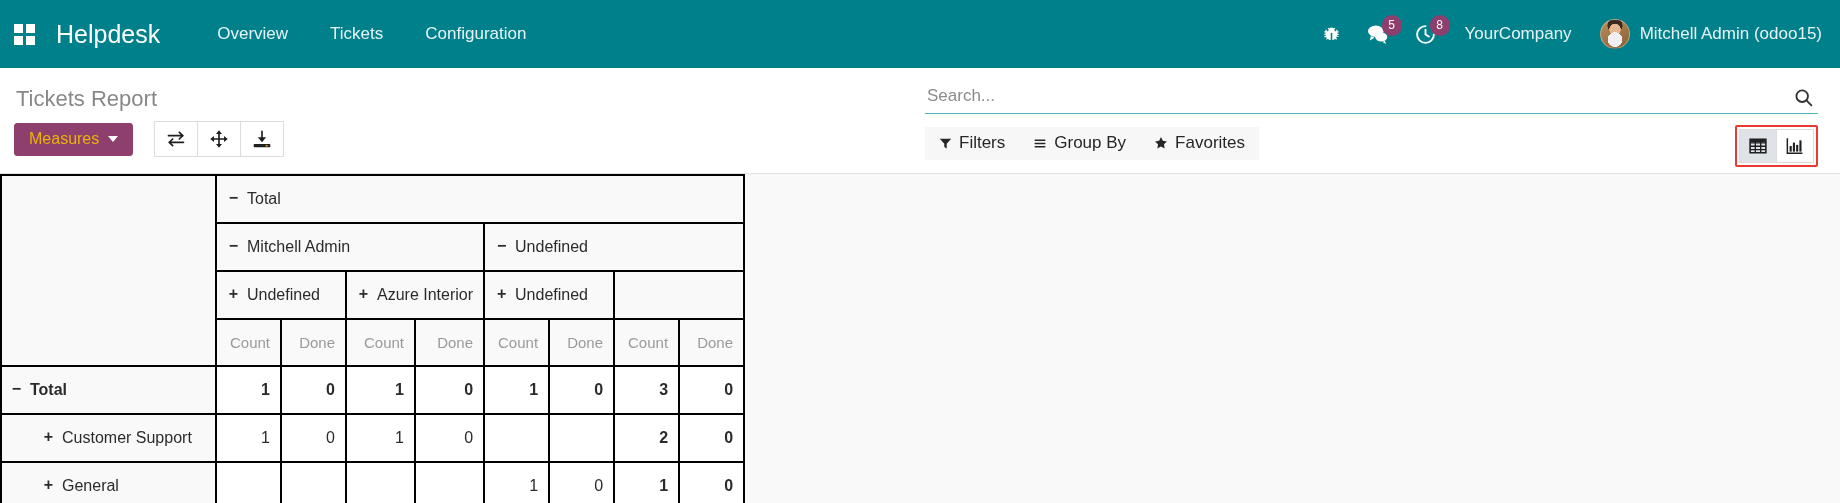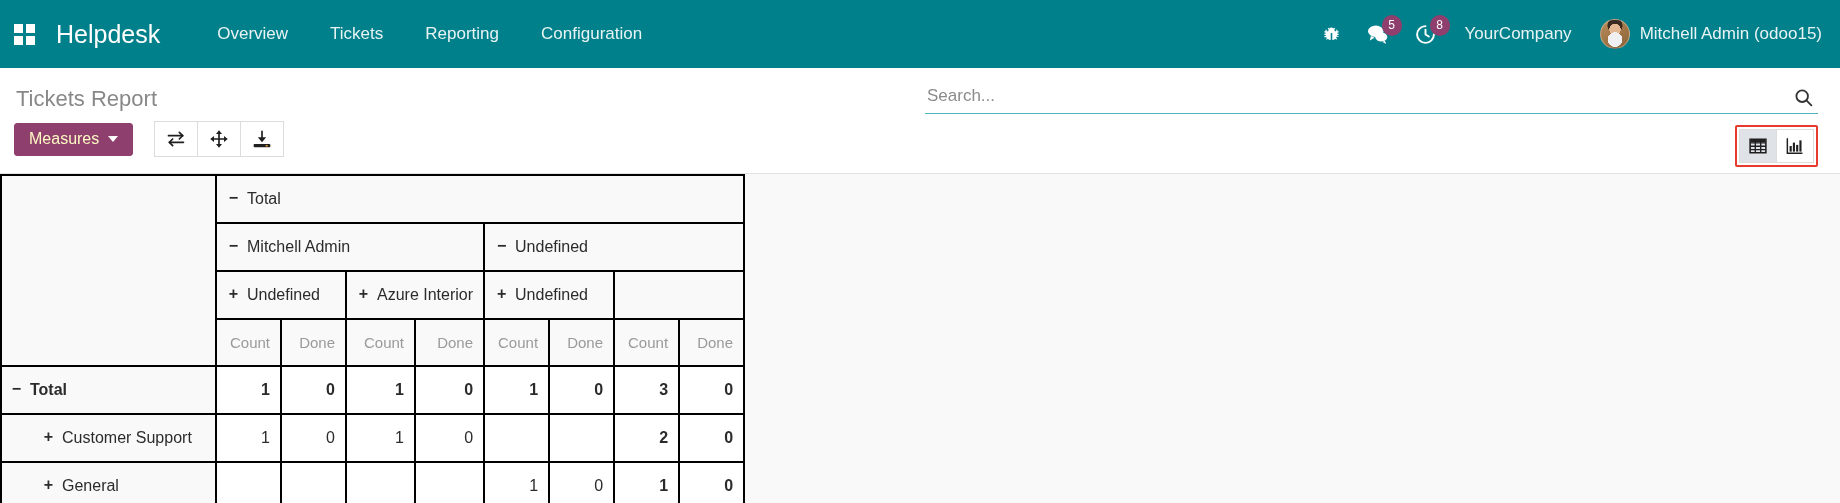--- a/index.html
+++ b/index.html
@@ -115,21 +115,21 @@
   .page-title {
     font-size: 22px;
     color: #888888;
     font-weight: 400;
     margin: 0 0 11px 2px;
     line-height: 1;
   }
   .cp-buttons { display: flex; align-items: center; }
   .measures-btn {
     background: #8f3f6d;
-    color: #fef9c3;
+    color: #eab308;
     border: 1px solid #8f3f6d;
     border-radius: 3px;
     font-size: 16px;
     padding: 6px 14px 7px 14px;
     display: inline-flex;
     align-items: center;
     cursor: pointer;
     font-family: inherit;
   }
   .caret {
@@ -300,21 +300,20 @@
         <i></i>
         <i></i>
         <i></i>
     </span>
   </div>
 
   <div class="brand">Helpdesk</div>
 
   <div class="nav-item">Overview</div>
   <div class="nav-item">Tickets</div>
-  <div class="nav-item">Reporting</div>
   <div class="nav-item">Configuration</div>
 
   <div class="nav-right">
 
     <div class="sysbtn">
       <svg width="19" height="19" viewBox="0 0 24 24" fill="#ffffff">
         <path d="M12 3a3.2 3.2 0 0 0-2.7 1.5l-1.2-.9-.9 1.2 1.3 1A5 5 0 0 0 8 8H6V6H4.5v2H3v1.5h1.5V11H3v1.5h1.7a5.5 5.5 0 0 0 .3 1.5H3v1.5h2.6c.2.4.4.7.7 1L5 17.6l1 1.1 1.3-1.2A5 5 0 0 0 11 19v-9h2v9a5 5 0 0 0 3.7-1.7l1.3 1.2 1-1.1-1.3-1.6c.3-.3.5-.6.7-1H21V14h-2a5.5 5.5 0 0 0 .3-1.5H21V11h-1.5V9.5H21V8h-1.5V6H18v2h-2a5 5 0 0 0-.5-2.2l1.3-1-.9-1.2-1.2.9A3.2 3.2 0 0 0 12 3z"></path>
       </svg>
     </div>
 
@@ -389,20 +388,46 @@
         <input class="search-input" type="text" placeholder="Search..." style="">
         <span class="search-icon-btn">
           <svg width="21" height="21" viewBox="0 0 24 24" fill="none" stroke="#333333" stroke-width="2.1" stroke-linecap="round">
             <circle cx="10.5" cy="10.5" r="6.6"></circle>
               <path d="M15.6 15.6 21 21"></path>
           </svg>
         </span>
       </div>
 
       <div class="facet-row">
+        <div class="facet-group">
+          <div class="facet">
+            <span class="gl">
+              <svg width="13" height="13" viewBox="0 0 16 16" fill="#262626">
+                  <path d="M1 2h14l-5.5 6.2V14l-3-1.6V8.2z"></path>
+                </svg>
+            </span>
+            <span>Filters</span>
+          </div>
+          <div class="facet">
+            <span class="gl">
+              <svg width="14" height="13" viewBox="0 0 16 16" stroke="#262626" stroke-width="1.6" stroke-linecap="round">
+                <path d="M2 4h12M2 8h12M2 12h12"></path>
+              </svg>
+            </span>
+            <span>Group By</span>
+          </div>
+          <div class="facet">
+            <span class="gl">
+              <svg width="14" height="14" viewBox="0 0 16 16" fill="#262626">
+                  <path d="M8 1.2l2.1 4.3 4.7.7-3.4 3.3.8 4.7L8 11.9l-4.2 2.3.8-4.7L1.2 6.2l4.7-.7z"></path>
+                </svg>
+            </span>
+            <span>Favorites</span>
+          </div>
+        </div>
 
         <div class="view-switcher-wrap">
           <div class="view-switcher">
             <div class="vbtn active">
               <svg width="18" height="18" viewBox="0 0 16 16" fill="#1f1f1f">
                 <path d="M1 2h14v12H1z" fill="none" stroke="#1f1f1f" stroke-width="1.4"></path>
                 <path d="M1 5.2h14M1 8.2h14M1 11.2h14M5.6 2v12M10.4 2v12" stroke="#1f1f1f" stroke-width="1.2"></path>
                 <rect x="1.7" y="2.7" width="12.6" height="2" fill="#1f1f1f"></rect>
               </svg>
             </div>

